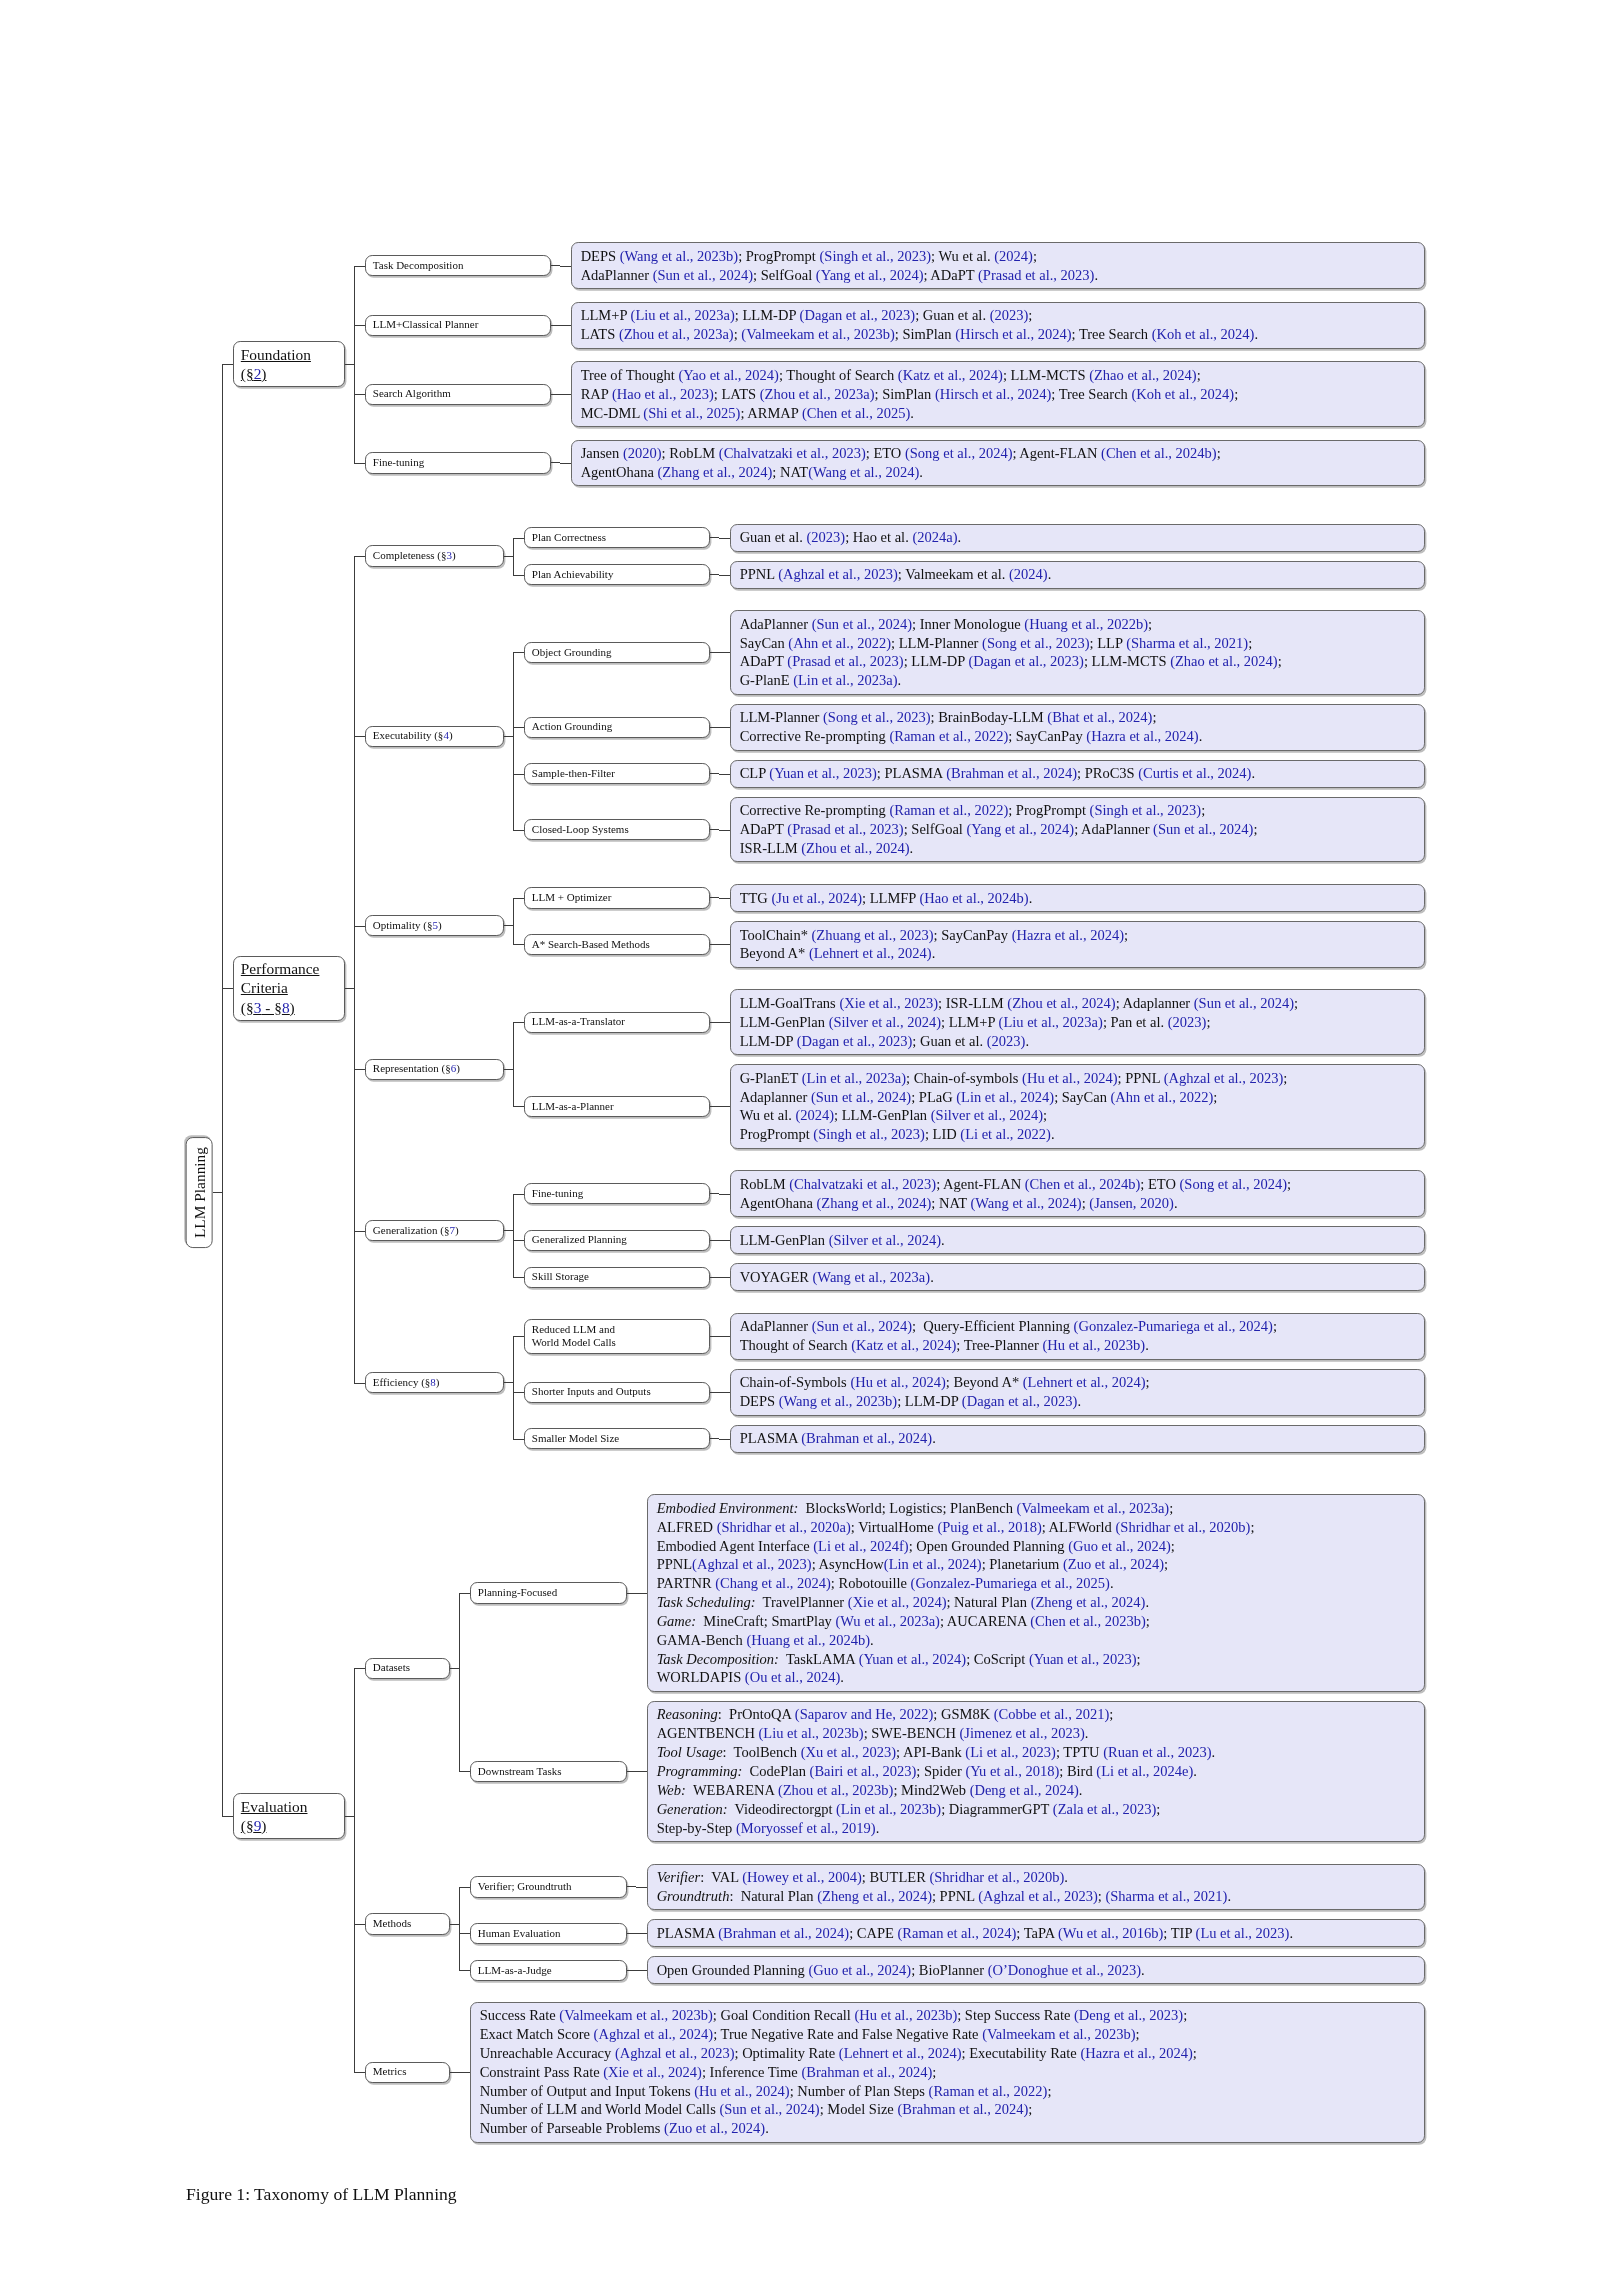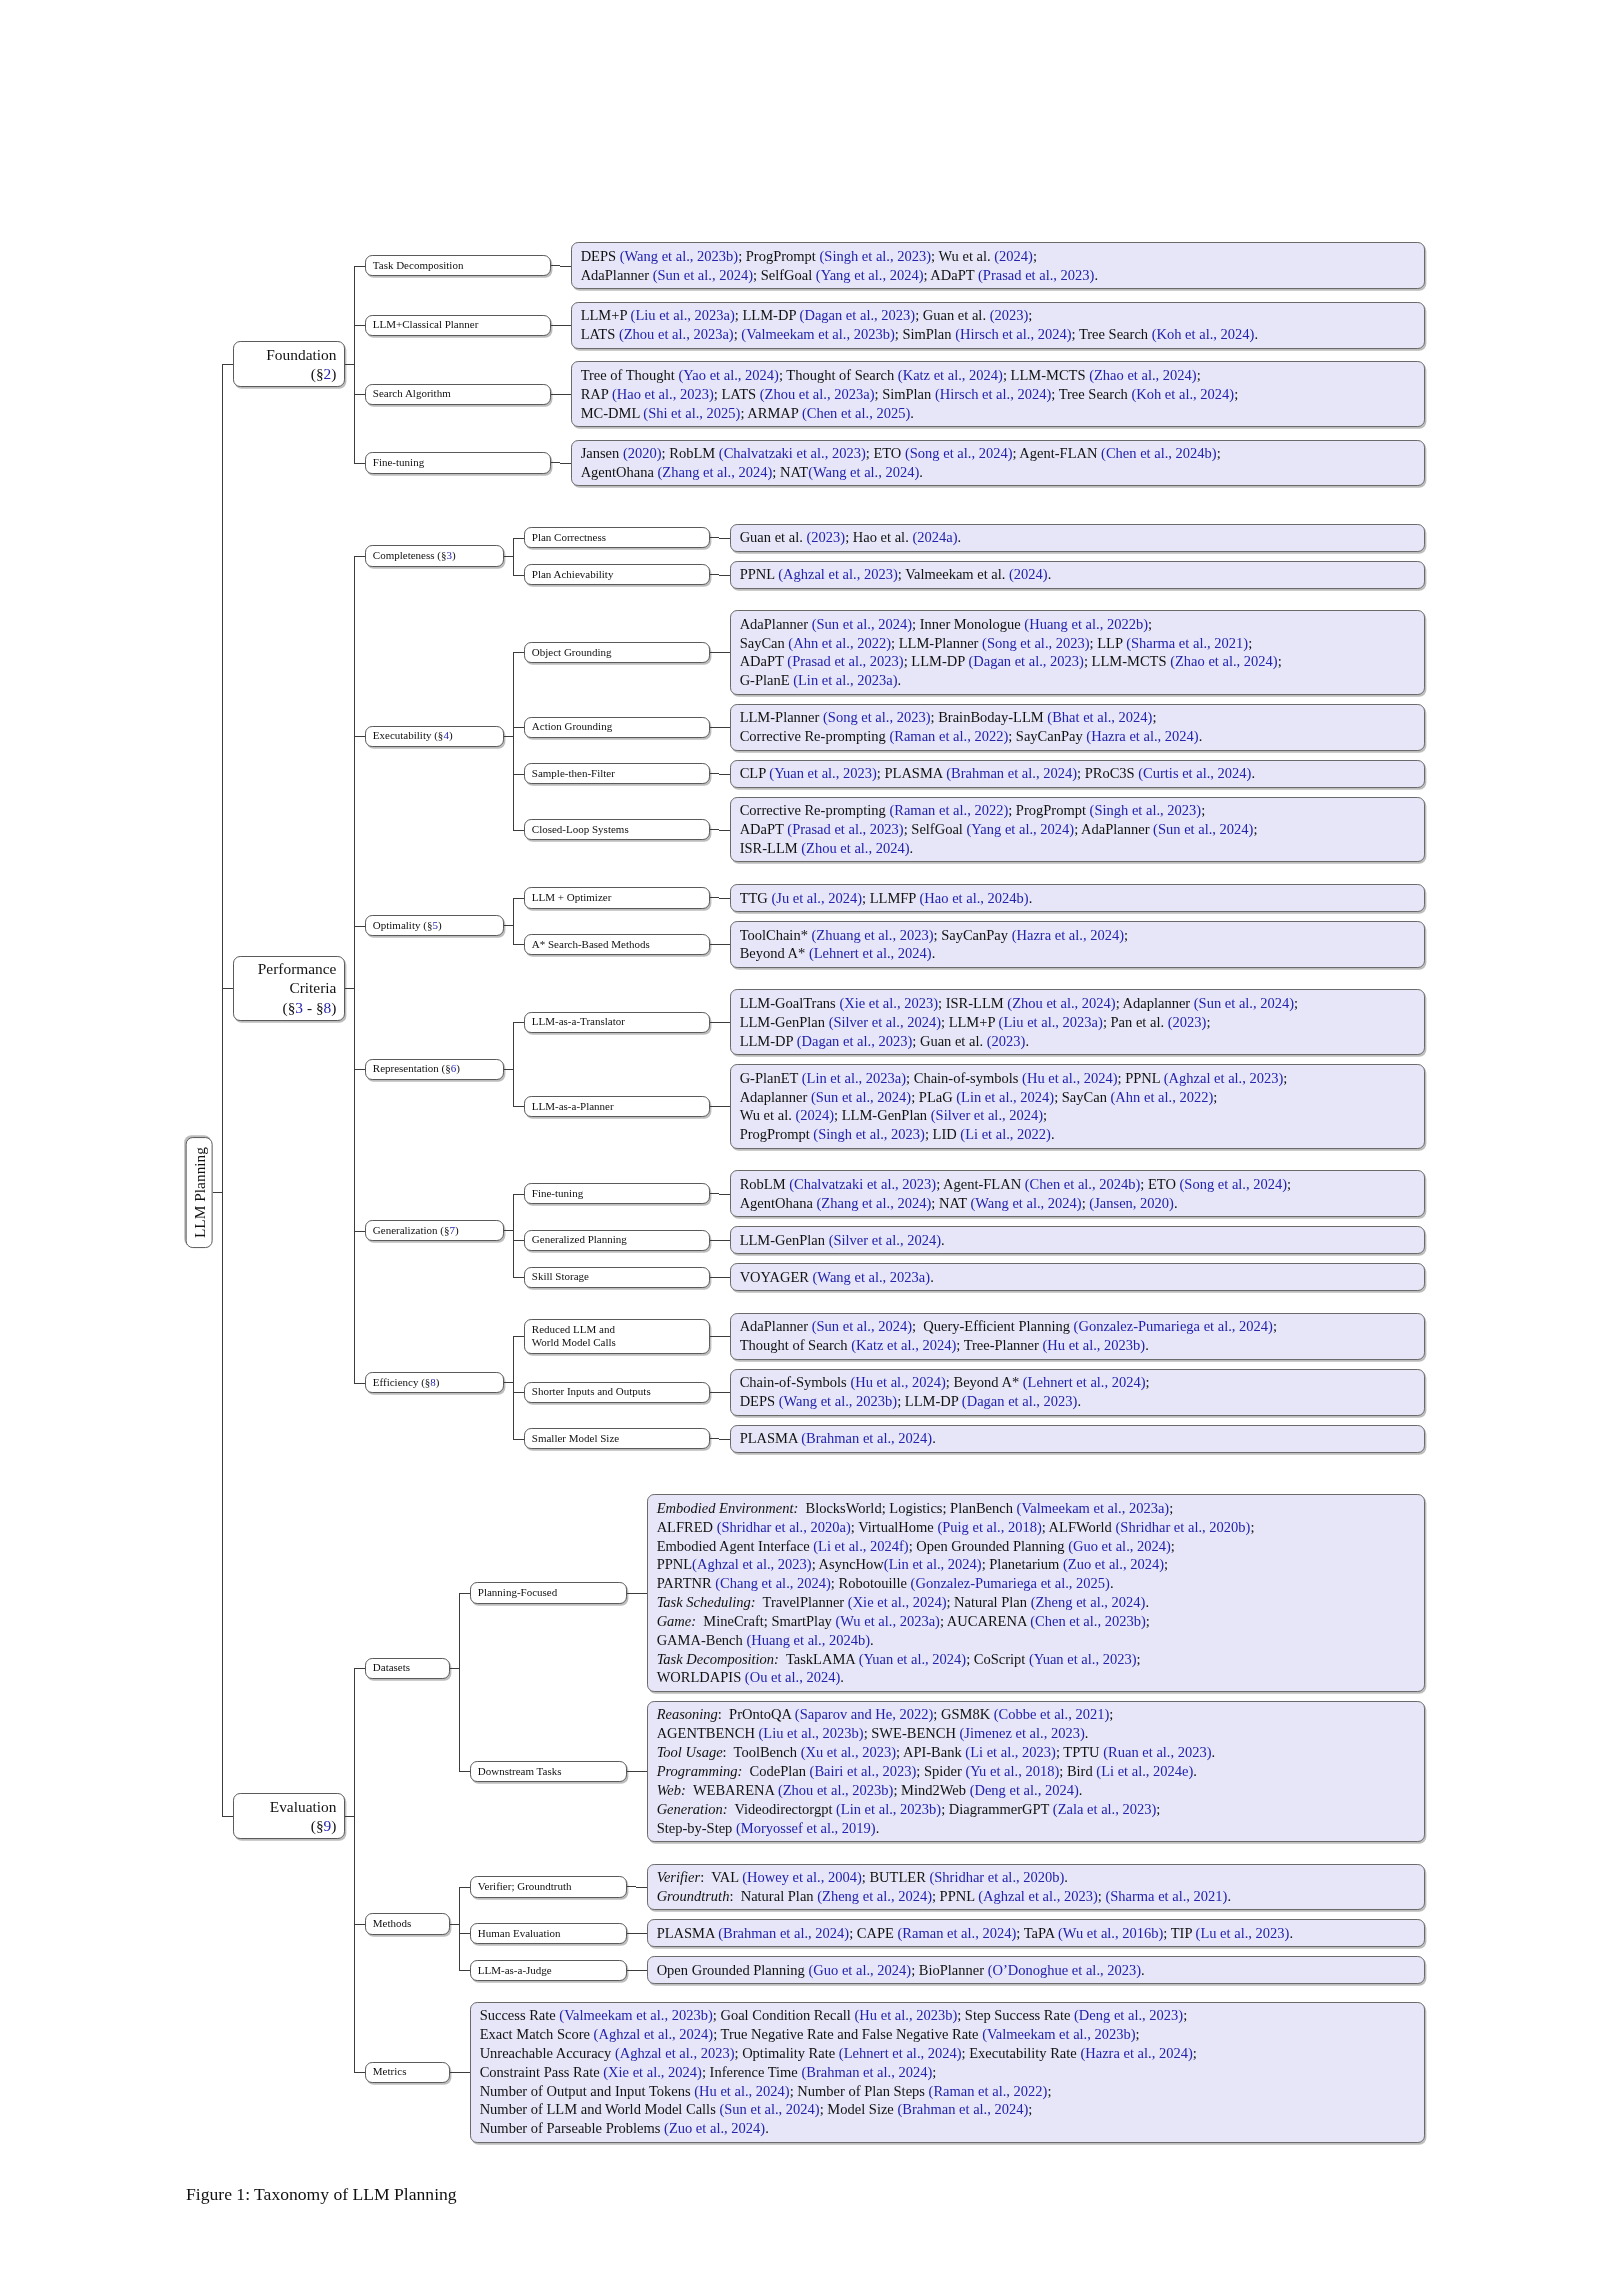--- a/index.html
+++ b/index.html
@@ -19,21 +19,21 @@
   .gsec>.kid{padding-top:6.3px;padding-bottom:6.3px;}
   .gpair>.kid{padding-top:4.5px;padding-bottom:4.5px;}
   .gleaf>.kid{padding-top:0;padding-bottom:0;}
   .stub{width:9px;border-top:1.4px solid #3c3c3c;align-self:center;flex:0 0 9px;}
   
   .nbox{box-sizing:border-box;background:#fff;border:1.2px solid #5a5a5a;border-radius:7.2px;
         box-shadow:1.4px 1.8px 0 #bdbdbd;padding:2.7px 7.2px;font-size:11px;line-height:1.25;
         white-space:pre-line;flex:0 0 auto;}
   .vroot{writing-mode:vertical-rl;transform:rotate(180deg);text-align:center;font-size:15.4px;
          padding:9px 2.7px;flex:0 0 auto;}
-  .lvl1{width:112px;text-align:right;font-size:15.4px;}
+  .lvl1{width:112px;text-align:left;font-size:15.4px;text-decoration:underline;}
   .secbox{width:139px;}
   .pairbox{width:186px;}
   .evalcat{width:85px;}
   .evalpair{width:157px;font-family:Liberation Serif, serif;}
   .leaf{box-sizing:border-box;flex:1;background:#e6e6f8;border:1.2px solid #6a6a6a;border-radius:7.2px;
         box-shadow:1.4px 1.8px 0 #bdbdbd;padding:3.6px 9px;font-size:14.5px;line-height:1.3;min-width:0;}
   .leaf .ln{white-space:pre;}
   .cite{color:#2222ad;}
   #caption{position:relative;margin-top:23.5px;text-align:left;font-size:17.6px;color:#111;}
   .capwrap{position:absolute;left:186px;top:0;width:1239px;}

